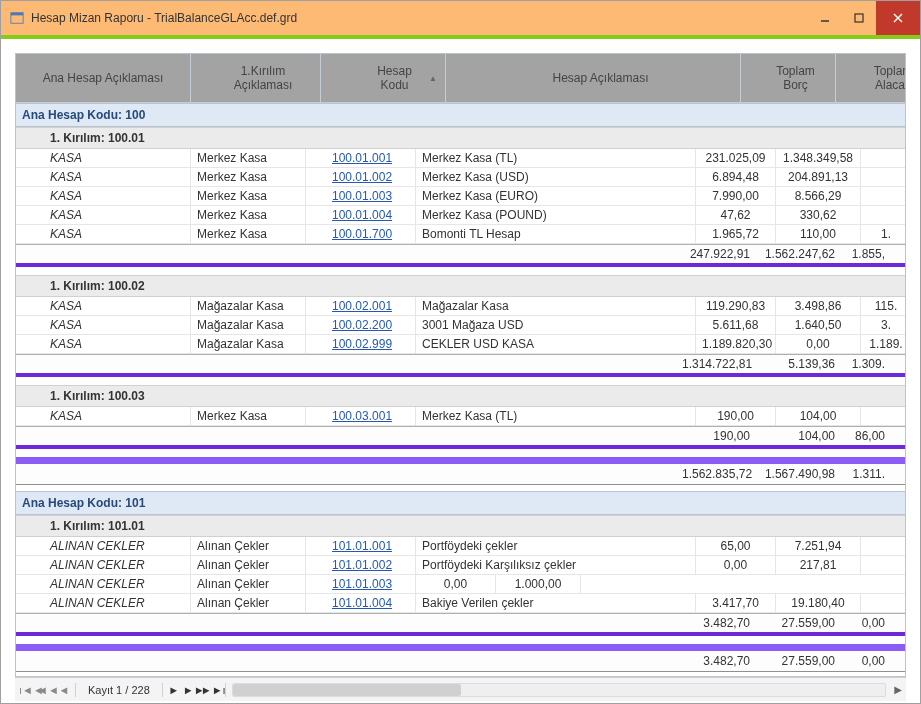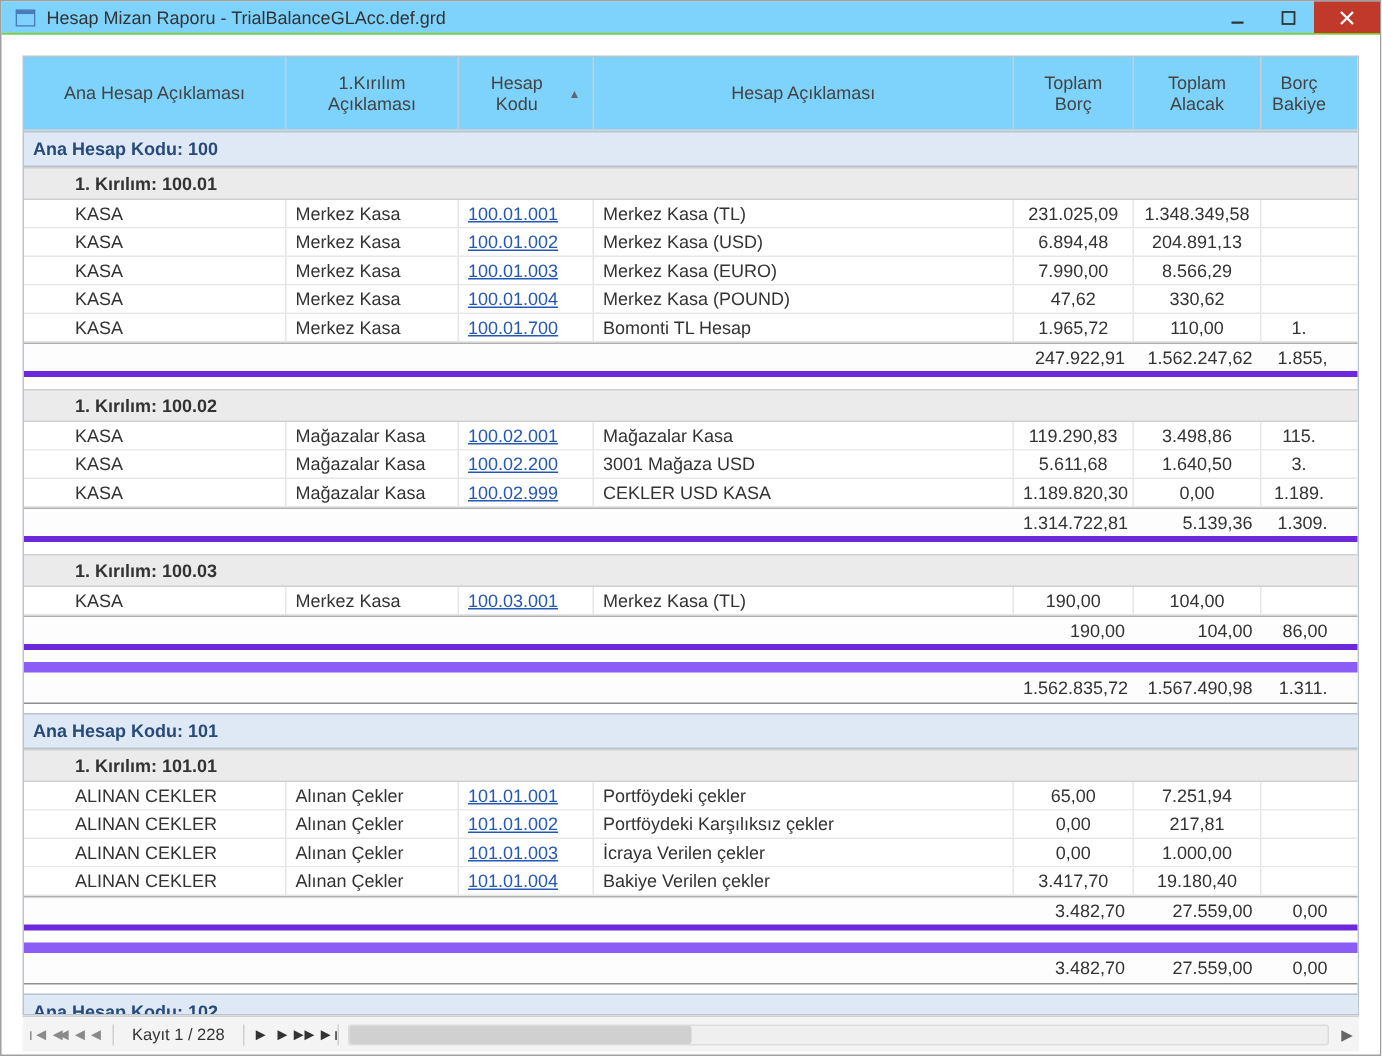--- a/index.html
+++ b/index.html
@@ -1,46 +1,46 @@
 <!DOCTYPE html>
 <html><head>
 <meta charset="utf-8">
 <style>
 * { box-sizing: border-box; margin: 0; padding: 0; }
 body { font-family: "Segoe UI", Tahoma, sans-serif; font-size: 12px; background: #fff; color: #333; }
 .window { width: 921px; height: 704px; border: 1px solid #a0a0a0; display: flex; flex-direction: column; background: #fff; }
-.titlebar { height: 22px; background: #7dd3fc; display: flex; align-items: center; border-bottom: 1px solid #84cc16; }
+.titlebar { height: 38px; background: #fdba74; display: flex; align-items: center; border-bottom: 4px solid #84cc16; }
 .titlebar-icon { width: 16px; height: 16px; margin: 0 6px 0 8px; display: flex; align-items: center; justify-content: center; }
 .titlebar-icon svg { width: 14px; height: 14px; }
 .titlebar-title { flex: 1; font-size: 12px; color: #333; }
 .titlebar-buttons { display: flex; height: 100%; }
 .titlebar-btn { width: 34px; display: flex; align-items: center; justify-content: center; font-family: Arial; color: #333; }
 .titlebar-btn.close { background: #c0392b; color: #fff; width: 44px; }
 .titlebar-btn svg { width: 10px; height: 10px; }
 .content { flex: 1; display: flex; flex-direction: column; padding: 14px 14px 2px 14px; overflow: hidden; }
 .grid-wrap { flex: 1; border: 1px solid #b8c4d0; display: flex; flex-direction: column; overflow: hidden; }
-.grid-header { display: flex; background: #7dd3fc; border-bottom: 1px solid #c5cdd6; flex-shrink: 0; }
+.grid-header { display: flex; background: #a3a3a3; border-bottom: 1px solid #c5cdd6; flex-shrink: 0; gap: 15px; }
 .gh-cell { padding: 10px 8px; border-right: 1px solid #c5cdd6; text-align: center; color: #444; display: flex; align-items: center; justify-content: center; gap: 4px; }
 .gh-cell:last-child { border-right: none; }
 .gh-cell.sorted::after { content: "▲"; font-size: 8px; color: #666; }
 .grid-body { flex: 1; overflow-y: auto; overflow-x: hidden; }
 .group-main { background: #dfe9f5; border-top: 1px solid #b8c4d0; border-bottom: 1px solid #b8c4d0; padding: 4px 6px; font-weight: bold; color: #274a7a; }
 .group-sub { background: #ebebeb; border-top: 1px solid #d0d0d0; border-bottom: 1px solid #d0d0d0; padding: 3px 6px 3px 34px; font-weight: bold; color: #333; }
 .row { display: flex; border-bottom: 1px solid #e6e6e6; background: #fff; }
 .row .cell { padding: 2px 6px; border-right: 1px solid #e6e6e6; white-space: nowrap; overflow: hidden; }
 .row .cell:last-child { border-right: none; }
-.row .cell.ind { padding-left: 34px; }
+.row .cell.ind { padding-left: 34px; font-style: italic; }
 .row .cell.num { text-align: center; }
 .row .cell.link { color: #2558b5; text-decoration: underline; }
 .subtotal { display: flex; border-top: 1px solid #b0b0b0; border-bottom: 4px solid #6d28d9; background: #fdfdfd; padding: 2px 0; margin-bottom: 8px; }
 .maintotal { display: flex; border-top: 7px solid #8b5cf6; border-bottom: 1px solid #909090; background: #fdfdfd; padding: 3px 0; margin-bottom: 6px; }
 .subtotal .tcell, .maintotal .tcell { padding: 0 6px; text-align: right; }
 .c-ana { width: 175px; flex-shrink: 0; }
 .c-k1 { width: 115px; flex-shrink: 0; }
-.c-kod { width: 90px; flex-shrink: 0; }
+.c-kod { width: 90px; flex-shrink: 0; margin-left: 20px; }
 .c-acik { width: 280px; flex-shrink: 0; }
 .c-borc { width: 80px; flex-shrink: 0; }
 .c-alacak { width: 85px; flex-shrink: 0; }
 .c-bakiye { width: 50px; flex-shrink: 0; }
 .t-spacer { width: 660px; flex-shrink: 0; }
 .statusbar { height: 24px; background: #f4f4f4; border-top: 1px solid #d0d0d0; display: flex; align-items: center; font-size: 11px; flex-shrink: 0; }
 .nav-group { display: flex; align-items: center; padding: 0 4px; }
 .nav-btn { width: 18px; text-align: center; color: #8a8a8a; cursor: default; font-size: 11px; }
 .nav-btn.active { color: #333; }
 .nav-sep { width: 1px; height: 14px; background: #d0d0d0; margin: 0 2px; }
@@ -226,21 +226,20 @@
             <div class="cell c-kod link">101.01.002</div>
             <div class="cell c-acik">Portföydeki Karşılıksız çekler</div>
             <div class="cell c-borc num">0,00</div>
             <div class="cell c-alacak num">217,81</div>
             <div class="cell c-bakiye num"></div>
           </div>
           <div class="row">
             <div class="cell c-ana ind">ALINAN CEKLER</div>
             <div class="cell c-k1">Alınan Çekler</div>
             <div class="cell c-kod link">101.01.003</div>
-            <div class="cell c-acik">İcraya Verilen çekler</div>
             <div class="cell c-borc num">0,00</div>
             <div class="cell c-alacak num">1.000,00</div>
             <div class="cell c-bakiye num"></div>
           </div>
           <div class="row">
             <div class="cell c-ana ind">ALINAN CEKLER</div>
             <div class="cell c-k1">Alınan Çekler</div>
             <div class="cell c-kod link">101.01.004</div>
             <div class="cell c-acik">Bakiye Verilen çekler</div>
             <div class="cell c-borc num">3.417,70</div>

